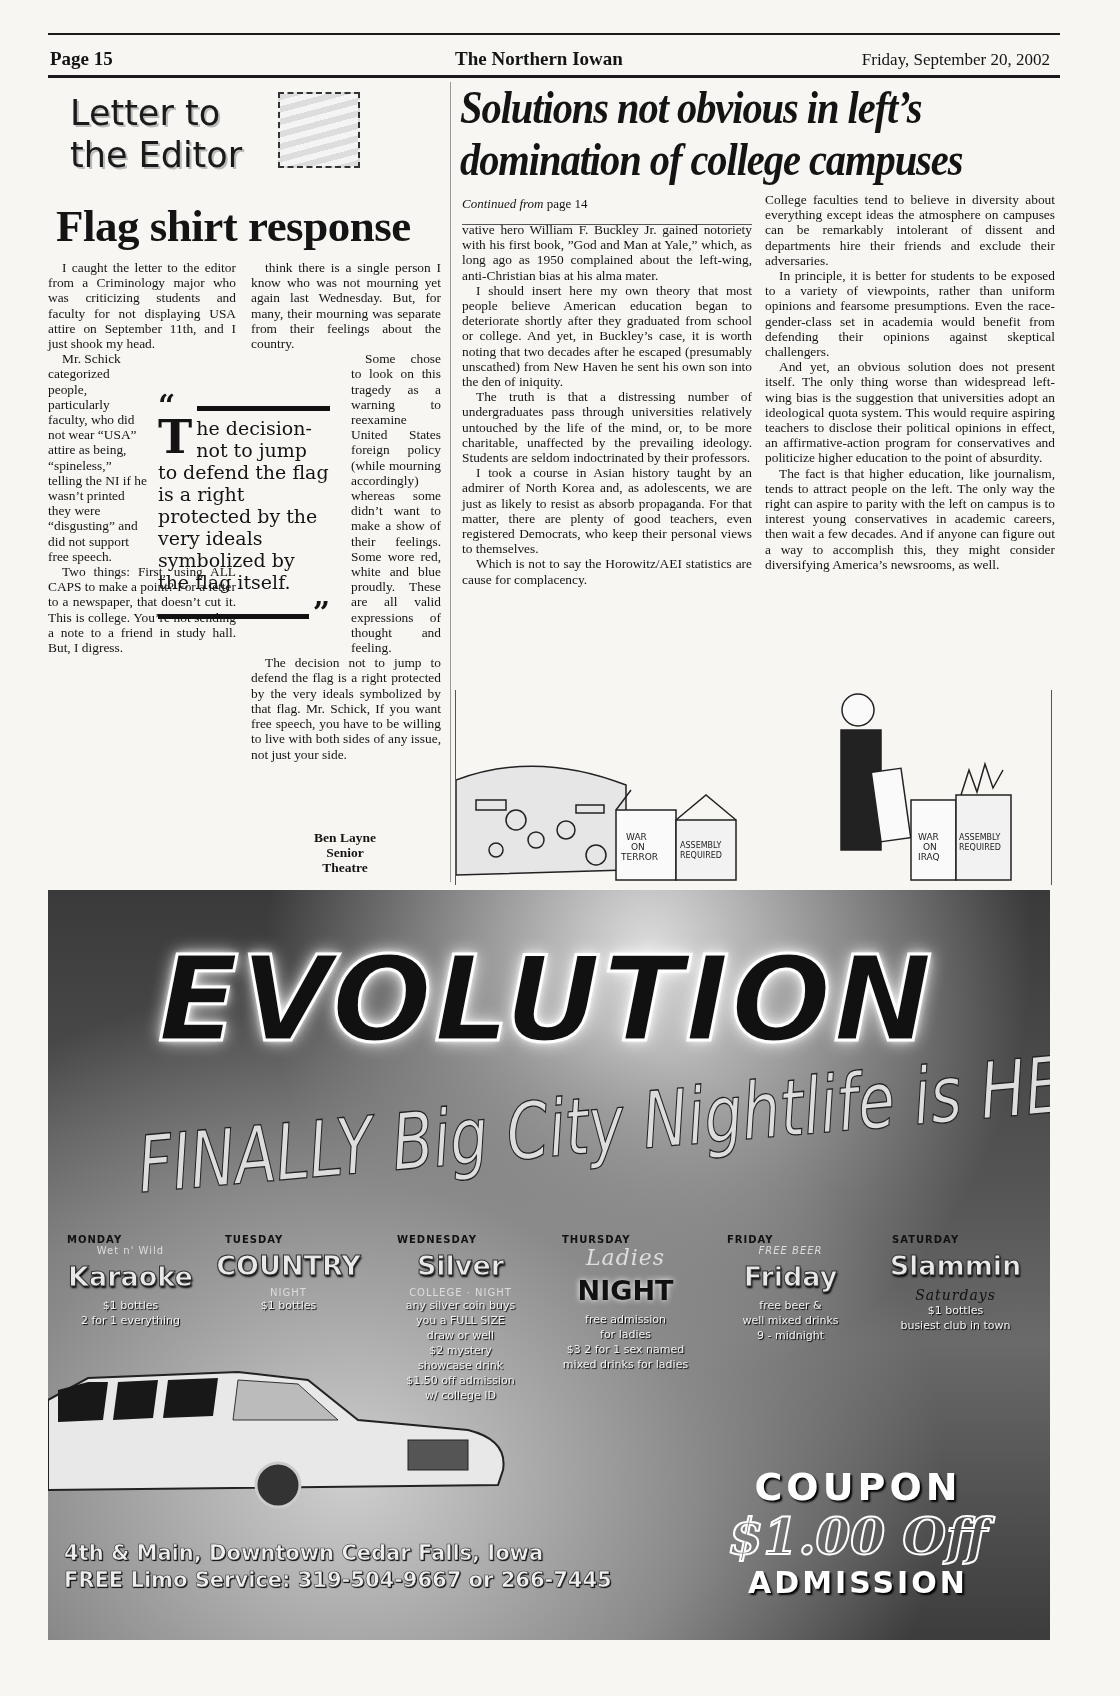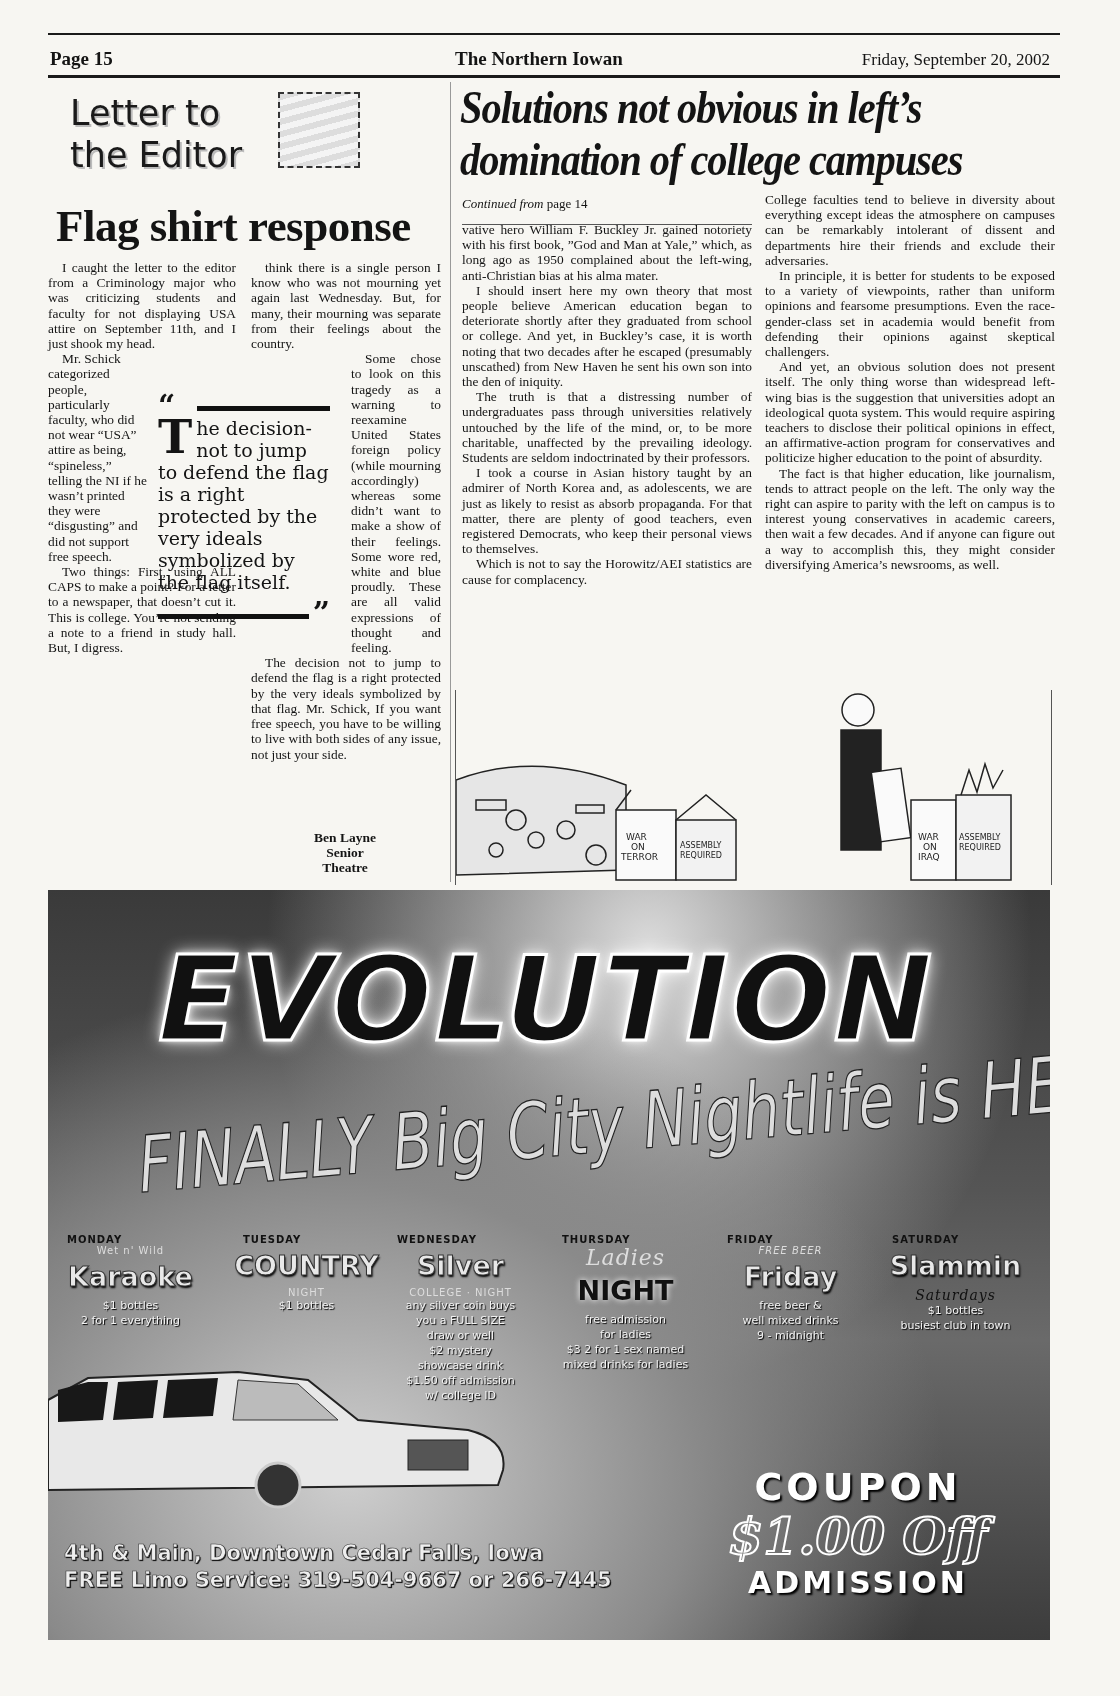--- a/index.html
+++ b/index.html
@@ -173,21 +173,21 @@
   <div class="abs ad-tag">FINALLY Big City Nightlife is HERE!!</div>
 
   <div class="abs nights">
     <div class="night" style="left:0">
       <div class="day">MONDAY</div>
       <div class="sub">Wet n' Wild</div>
       <div class="title">Karaoke</div>
       <div class="desc">$1 bottles
 2 for 1 everything</div>
     </div>
-    <div class="night" style="left:176px">
+    <div class="night" style="left:158px">
       <div class="day">TUESDAY</div>
       <div class="title">COUNTRY</div>
       <div class="sub">NIGHT</div>
       <div class="desc">$1 bottles</div>
     </div>
     <div class="night" style="left:330px">
       <div class="day">WEDNESDAY</div>
       <div class="title">Silver</div>
       <div class="sub">COLLEGE · NIGHT</div>
       <div class="desc">any silver coin buys

